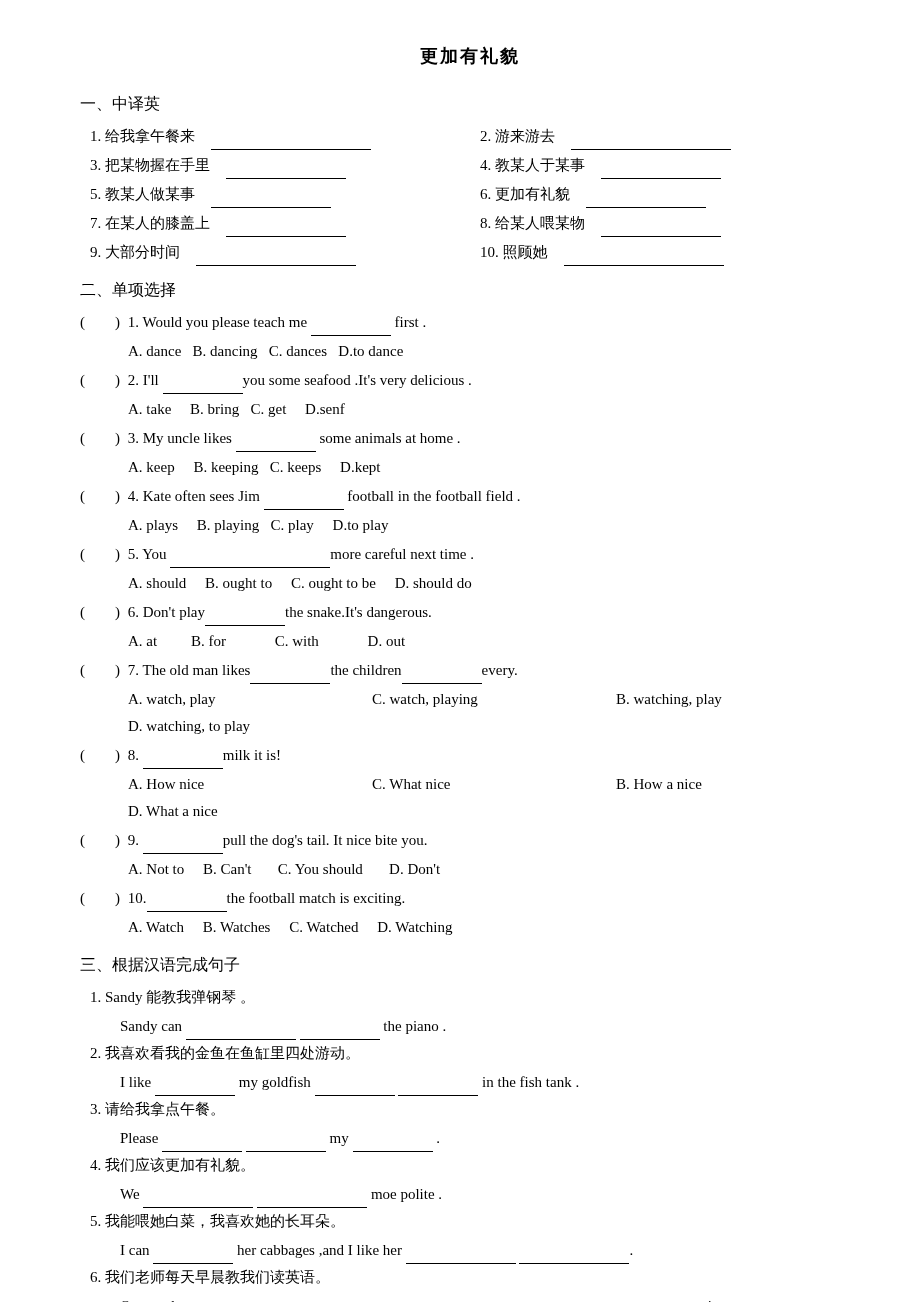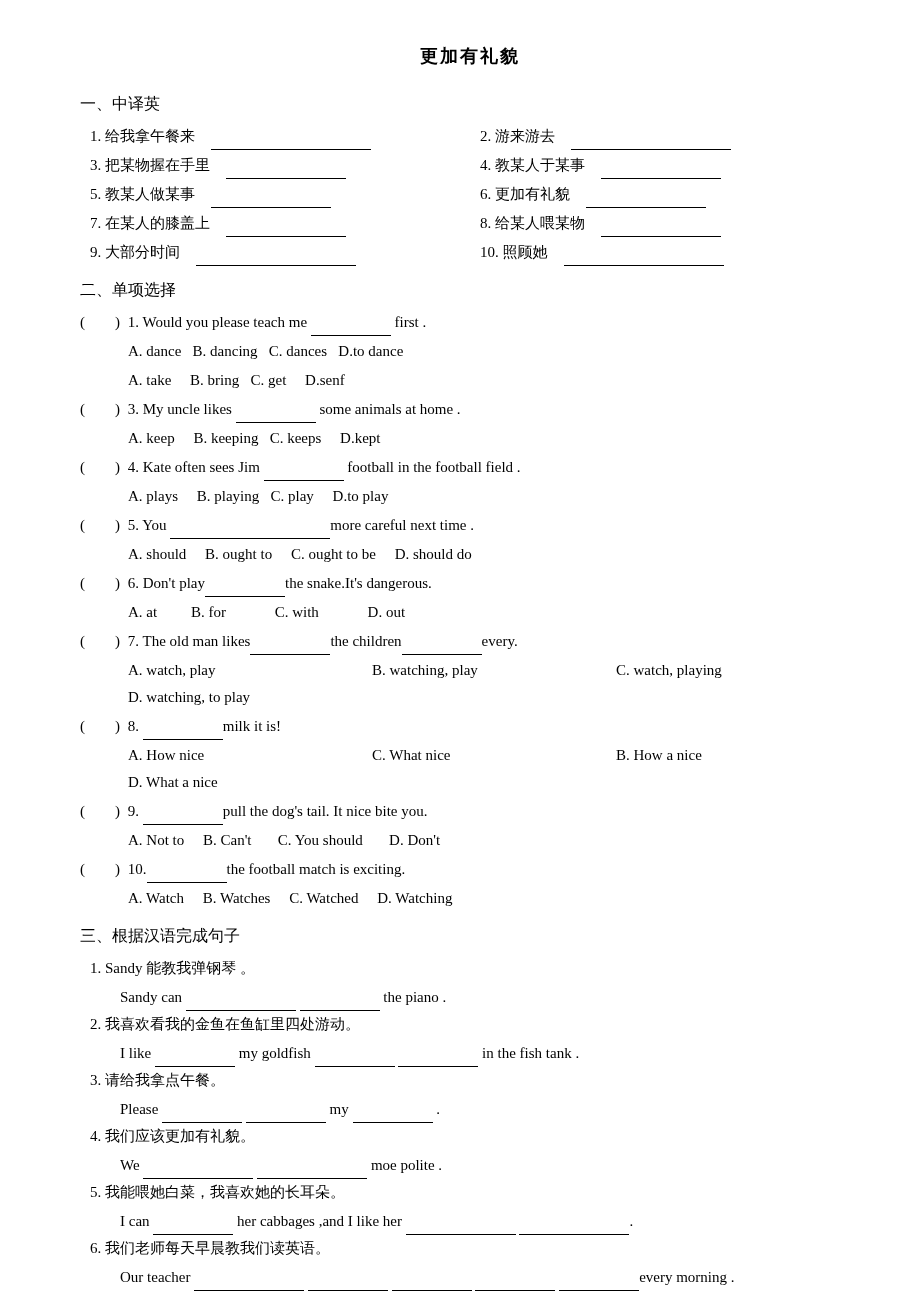--- a/index.html
+++ b/index.html
@@ -147,20 +147,24 @@
 <div>
 
   <div class="mc-question">
     <span class="mc-bracket">(　　)</span>
     <span>1. Would you please teach me </span><span class="blank blank-short"></span><span> first .</span>
   </div>
   <div class="mc-options">
     <span>A. dance &nbsp;&nbsp;B. dancing &nbsp;&nbsp;C. dances &nbsp;&nbsp;D.to dance</span>
   </div>
 
+  <div class="mc-question">
+    <span class="mc-bracket">(　　)</span>
+    <span>2. I'll </span><span class="blank blank-short"></span><span>you some seafood .It's very delicious .</span>
+  </div>
   <div class="mc-options">
     <span>A. take &nbsp;&nbsp;&nbsp;&nbsp;B. bring &nbsp;&nbsp;C. get &nbsp;&nbsp;&nbsp;&nbsp;D.senf</span>
   </div>
 
   <div class="mc-question">
     <span class="mc-bracket">(　　)</span>
     <span>3. My uncle likes </span><span class="blank blank-short"></span><span> some animals at home .</span>
   </div>
   <div class="mc-options">
     <span>A. keep &nbsp;&nbsp;&nbsp;&nbsp;B. keeping &nbsp;&nbsp;C. keeps &nbsp;&nbsp;&nbsp;&nbsp;D.kept</span>
@@ -189,22 +193,22 @@
   <div class="mc-options">
     <span>A. at &nbsp;&nbsp;&nbsp;&nbsp;&nbsp;&nbsp;&nbsp;&nbsp;B. for &nbsp;&nbsp;&nbsp;&nbsp;&nbsp;&nbsp;&nbsp;&nbsp;&nbsp;&nbsp;&nbsp;&nbsp;C. with &nbsp;&nbsp;&nbsp;&nbsp;&nbsp;&nbsp;&nbsp;&nbsp;&nbsp;&nbsp;&nbsp;&nbsp;D. out</span>
   </div>
 
   <div class="mc-question">
     <span class="mc-bracket">(　　)</span>
     <span>7. The old man likes</span><span class="blank blank-short"></span><span>the children</span><span class="blank blank-short"></span><span>every.</span>
   </div>
   <div class="mc-options-2col">
     <span>A. watch, play</span>
+    <span>C. watch, playing</span>
     <span>B. watching, play</span>
-    <span>C. watch, playing</span>
     <span>D. watching, to play</span>
   </div>
 
   <div class="mc-question">
     <span class="mc-bracket">(　　)</span>
     <span>8. </span><span class="blank blank-short"></span><span>milk it is!</span>
   </div>
   <div class="mc-options-2col">
     <span>A. How nice</span>
     <span>C. What nice</span>

